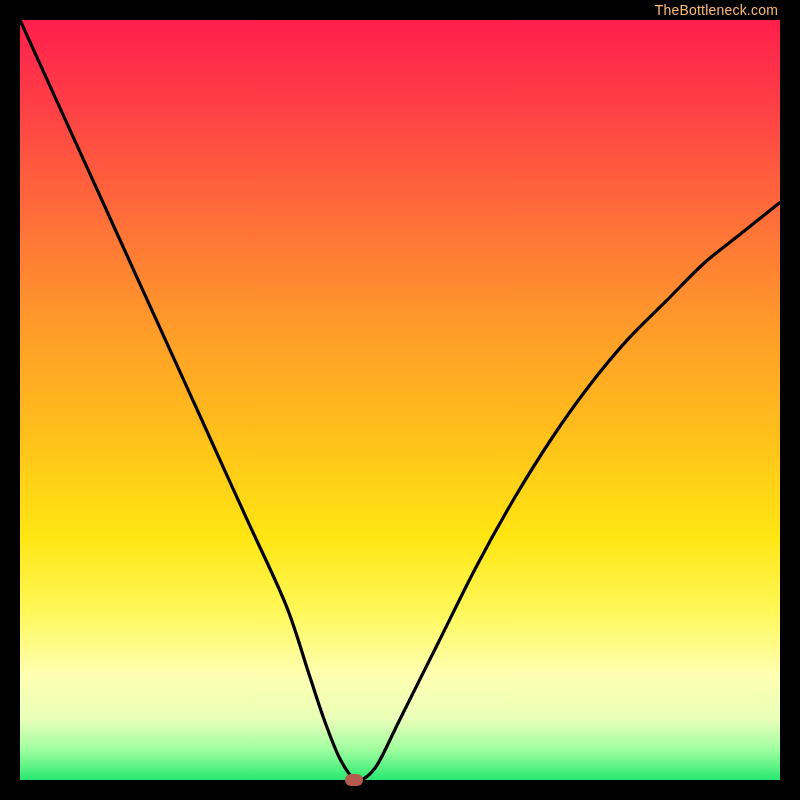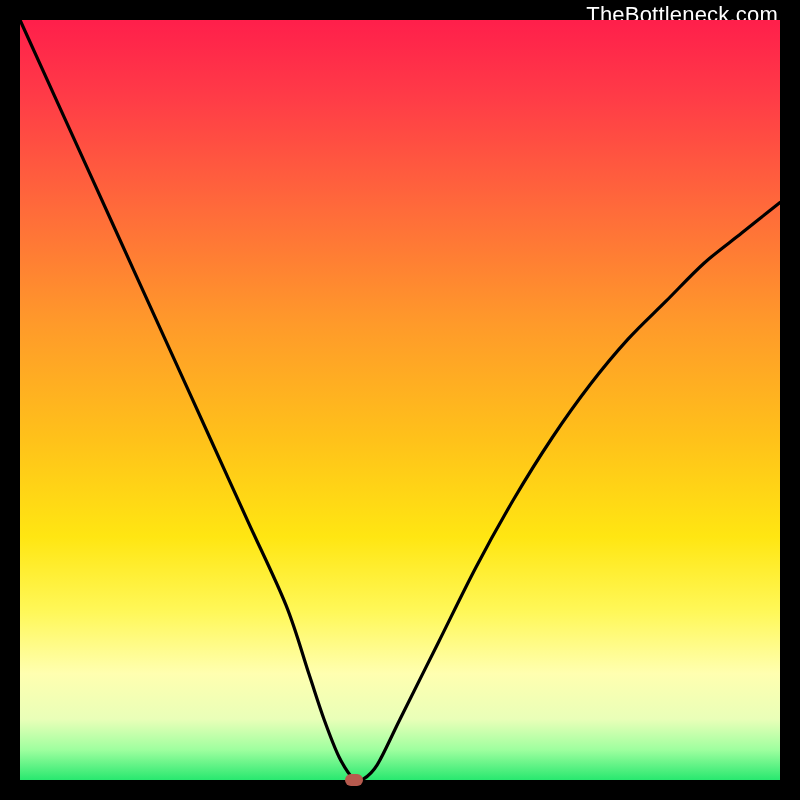--- a/index.html
+++ b/index.html
@@ -44,22 +44,22 @@
       #ffffb0 86%,
       #e9ffb8 92%,
       #9fff9f 96%,
       #28e86f 100%
     );
   }
   .watermark {
     position: absolute;
     top: 2px;
     right: 22px;
-    color: #ffffff;
-    font-size: 22px;
+    color: #fdba74;
+    font-size: 14px;
     letter-spacing: 0.2px;
     font-weight: 400;
     user-select: none;
   }
   svg.curve {
     position: absolute;
     left: 0;
     top: 0;
     width: 760px;
     height: 760px;

